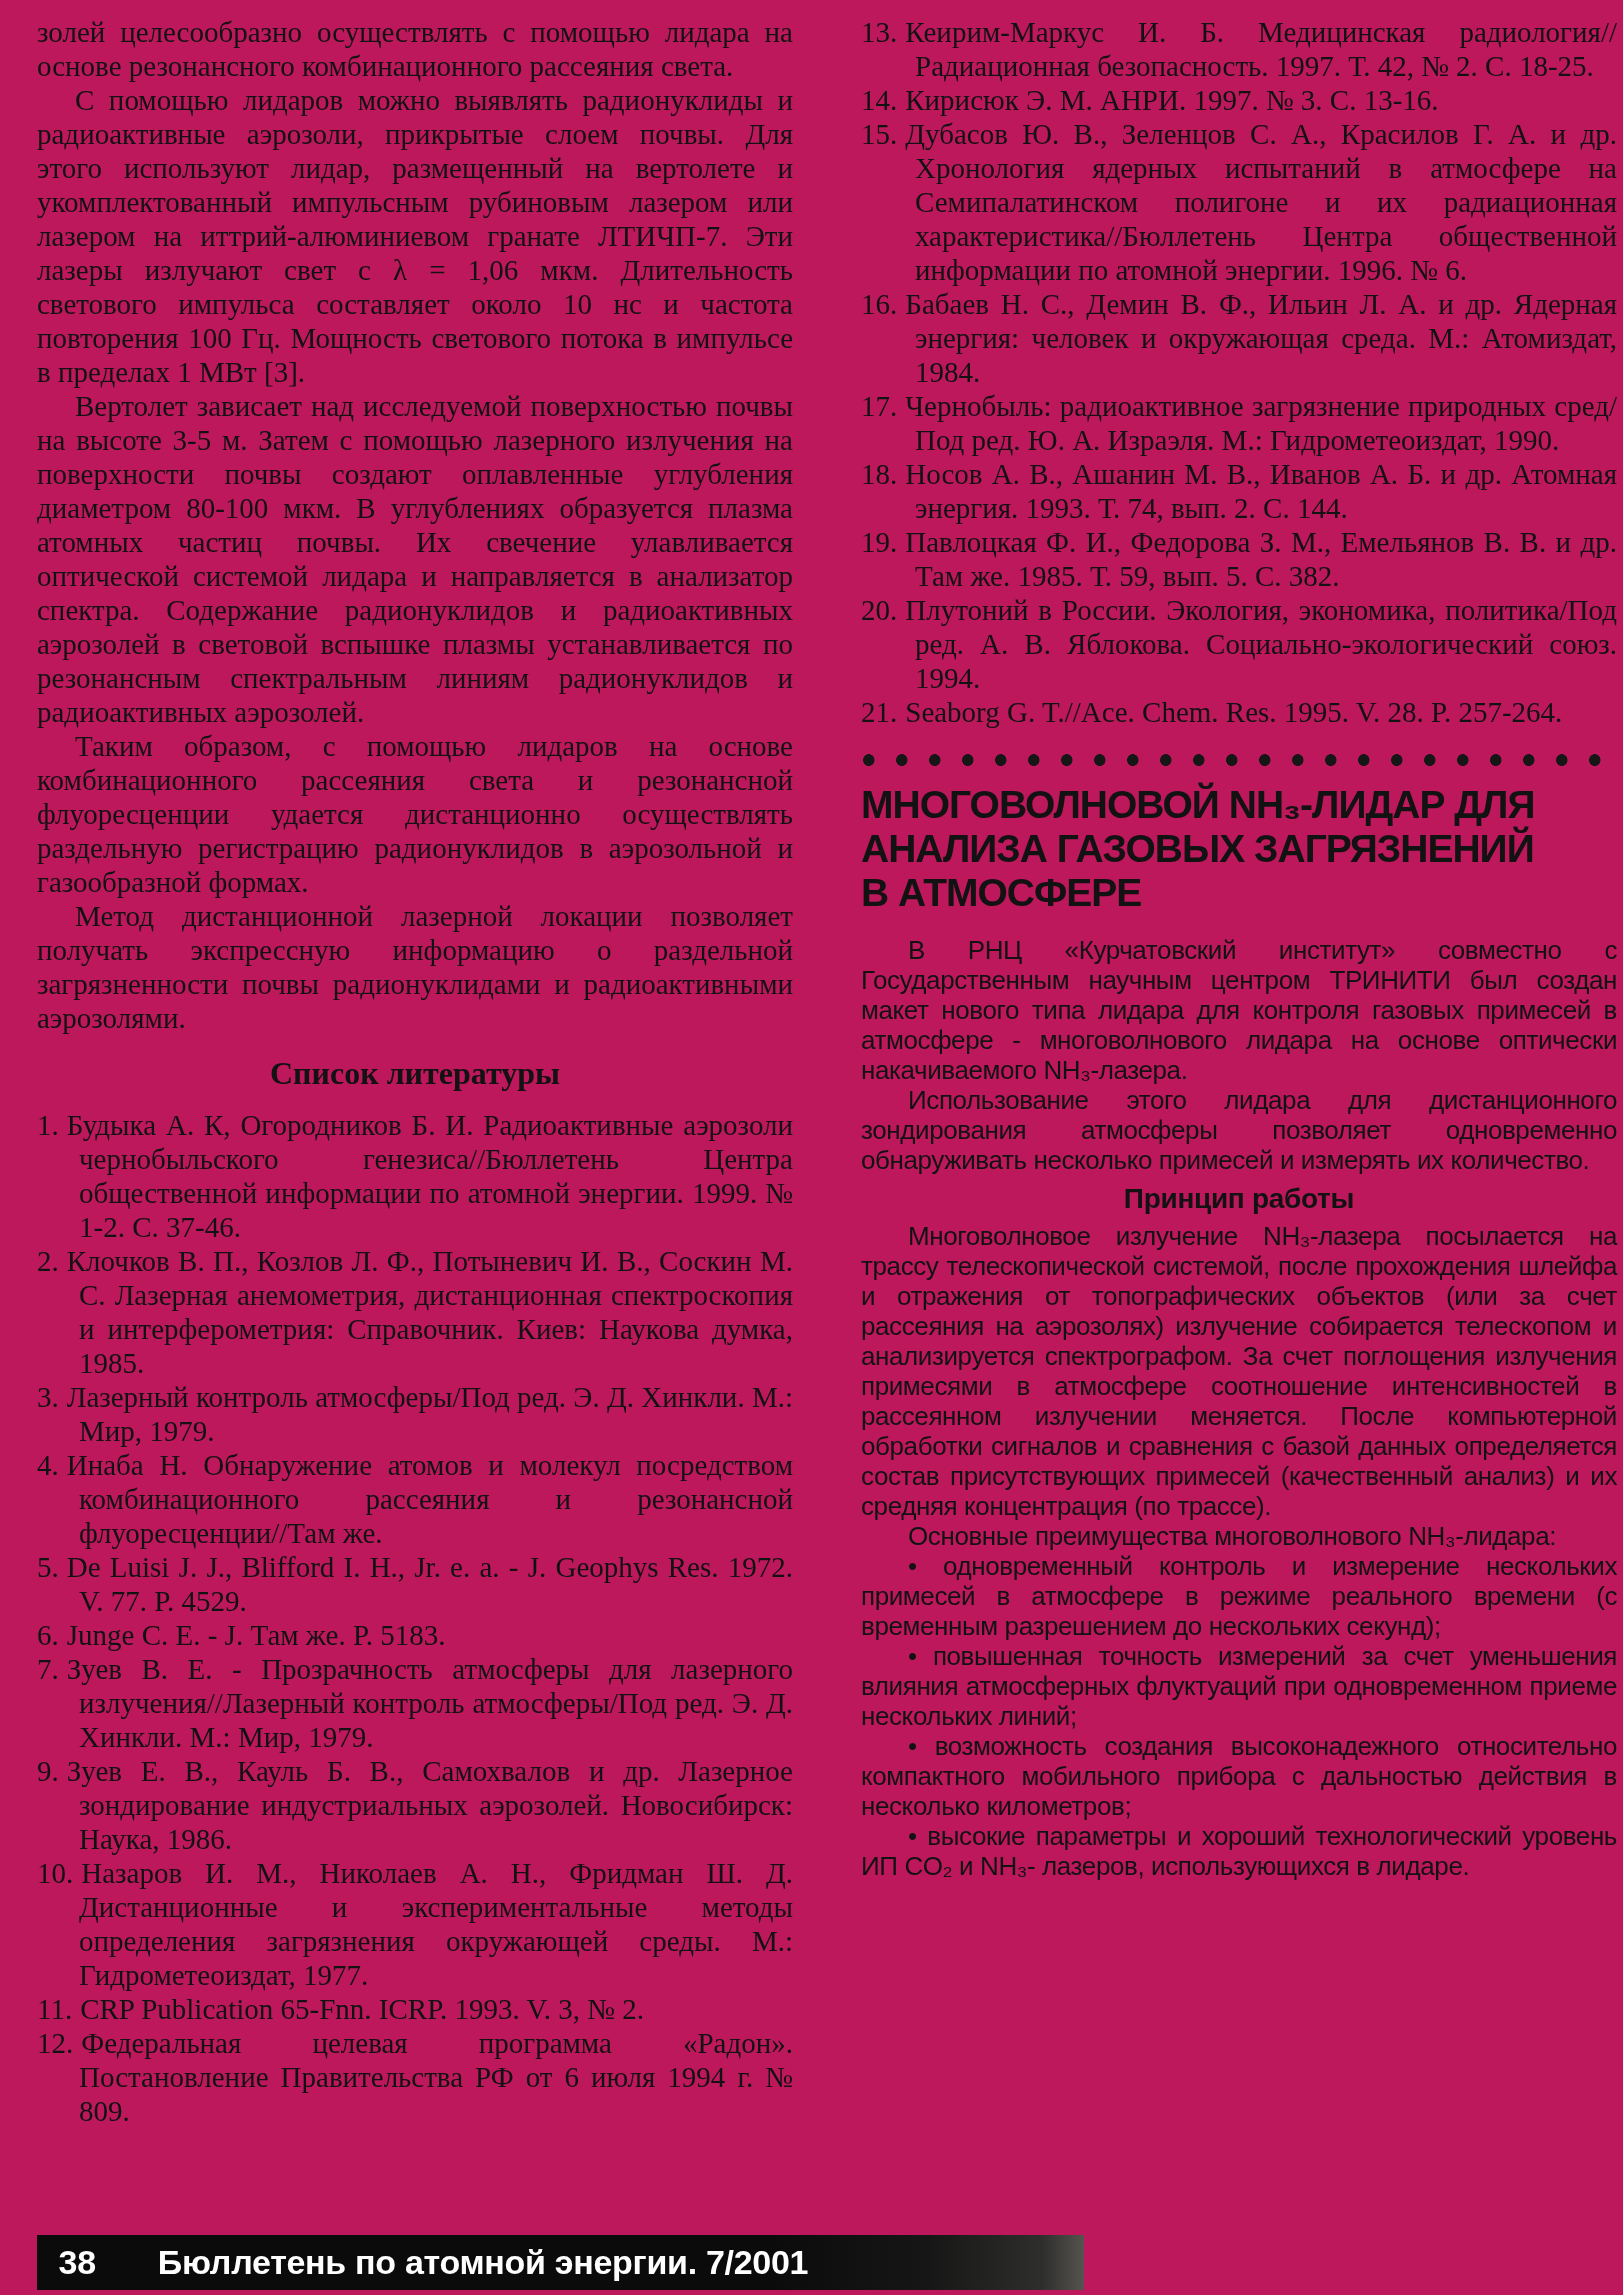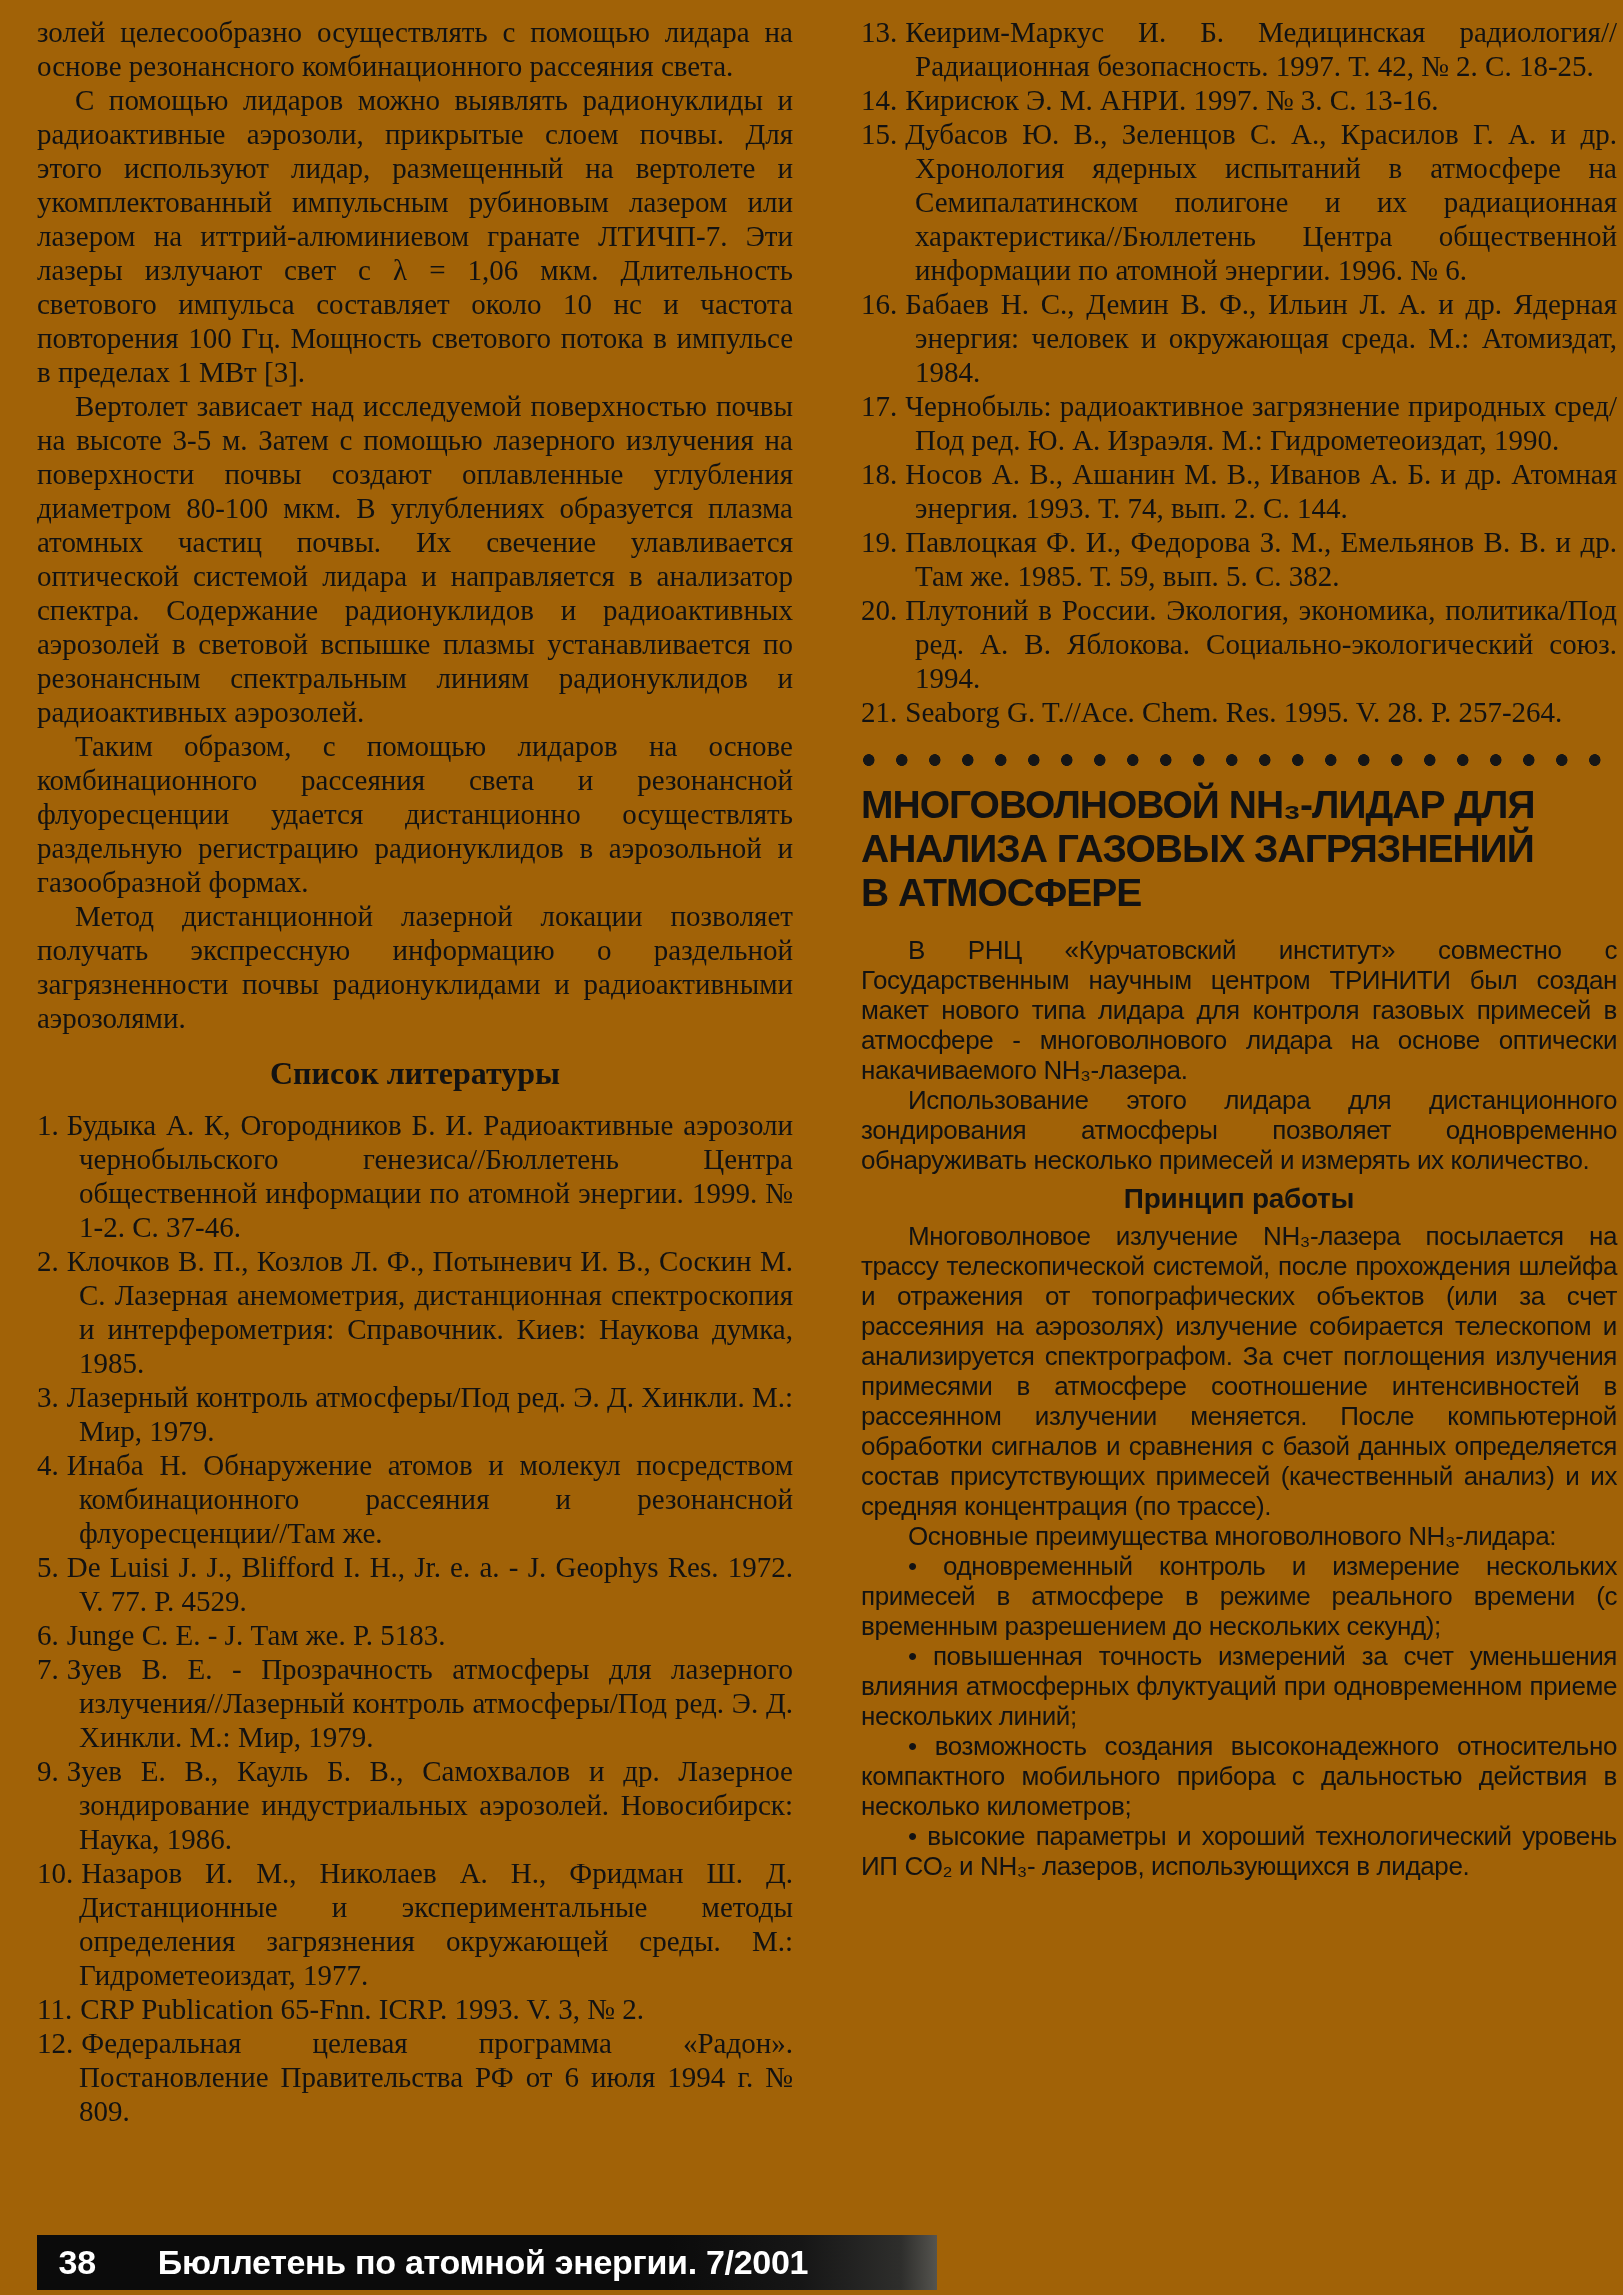--- a/index.html
+++ b/index.html
@@ -4,21 +4,21 @@
 <style>
   html,body{margin:0;padding:0;}
   body{
     width:1624px;height:2295px;
     background:#e9e9e7;
     font-family:"Liberation Serif","DejaVu Serif",serif;
   }
   .page{
     position:relative;
     width:1624px;height:2295px;
-    background:#a16207;
+    background:#be185d;
     color:#121212;
     overflow:hidden;
   }
   .col{position:absolute;top:15px;}
   .col-left{left:37px;width:756px;}
   .col-right{left:861px;width:756px;}
 
   
   .serif p{
     margin:0;
@@ -73,21 +73,21 @@
     font-weight:bold;
     font-size:28px;line-height:32px;
     text-align:center;
     letter-spacing:-0.3px;
   }
 
   
   .footer{
     position:absolute;
     left:37px;bottom:5.4px;
-    width:900px;height:55px;
+    width:1047px;height:55px;
     background:linear-gradient(90deg,#0b0b0b 0%,#0b0b0b 70%,#161616 85%,#2e2e2c 96%,#55544f 100%);
     color:#ffffff;
     display:flex;align-items:center;
     font-family:"Liberation Sans","DejaVu Sans",sans-serif;
     font-weight:bold;
     font-size:34px;
     letter-spacing:-0.3px;
   }
   .footer .page-num{margin-left:21.6px;}
   .footer .journal{margin-left:62px;}

